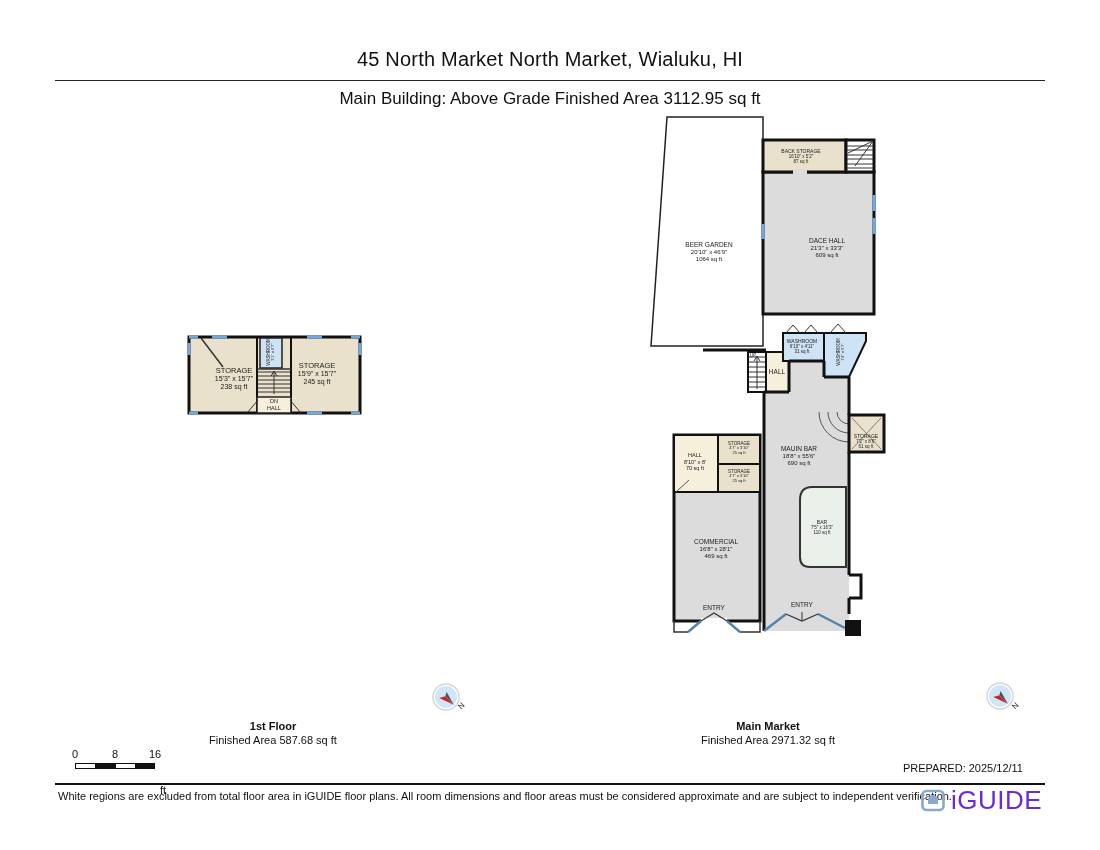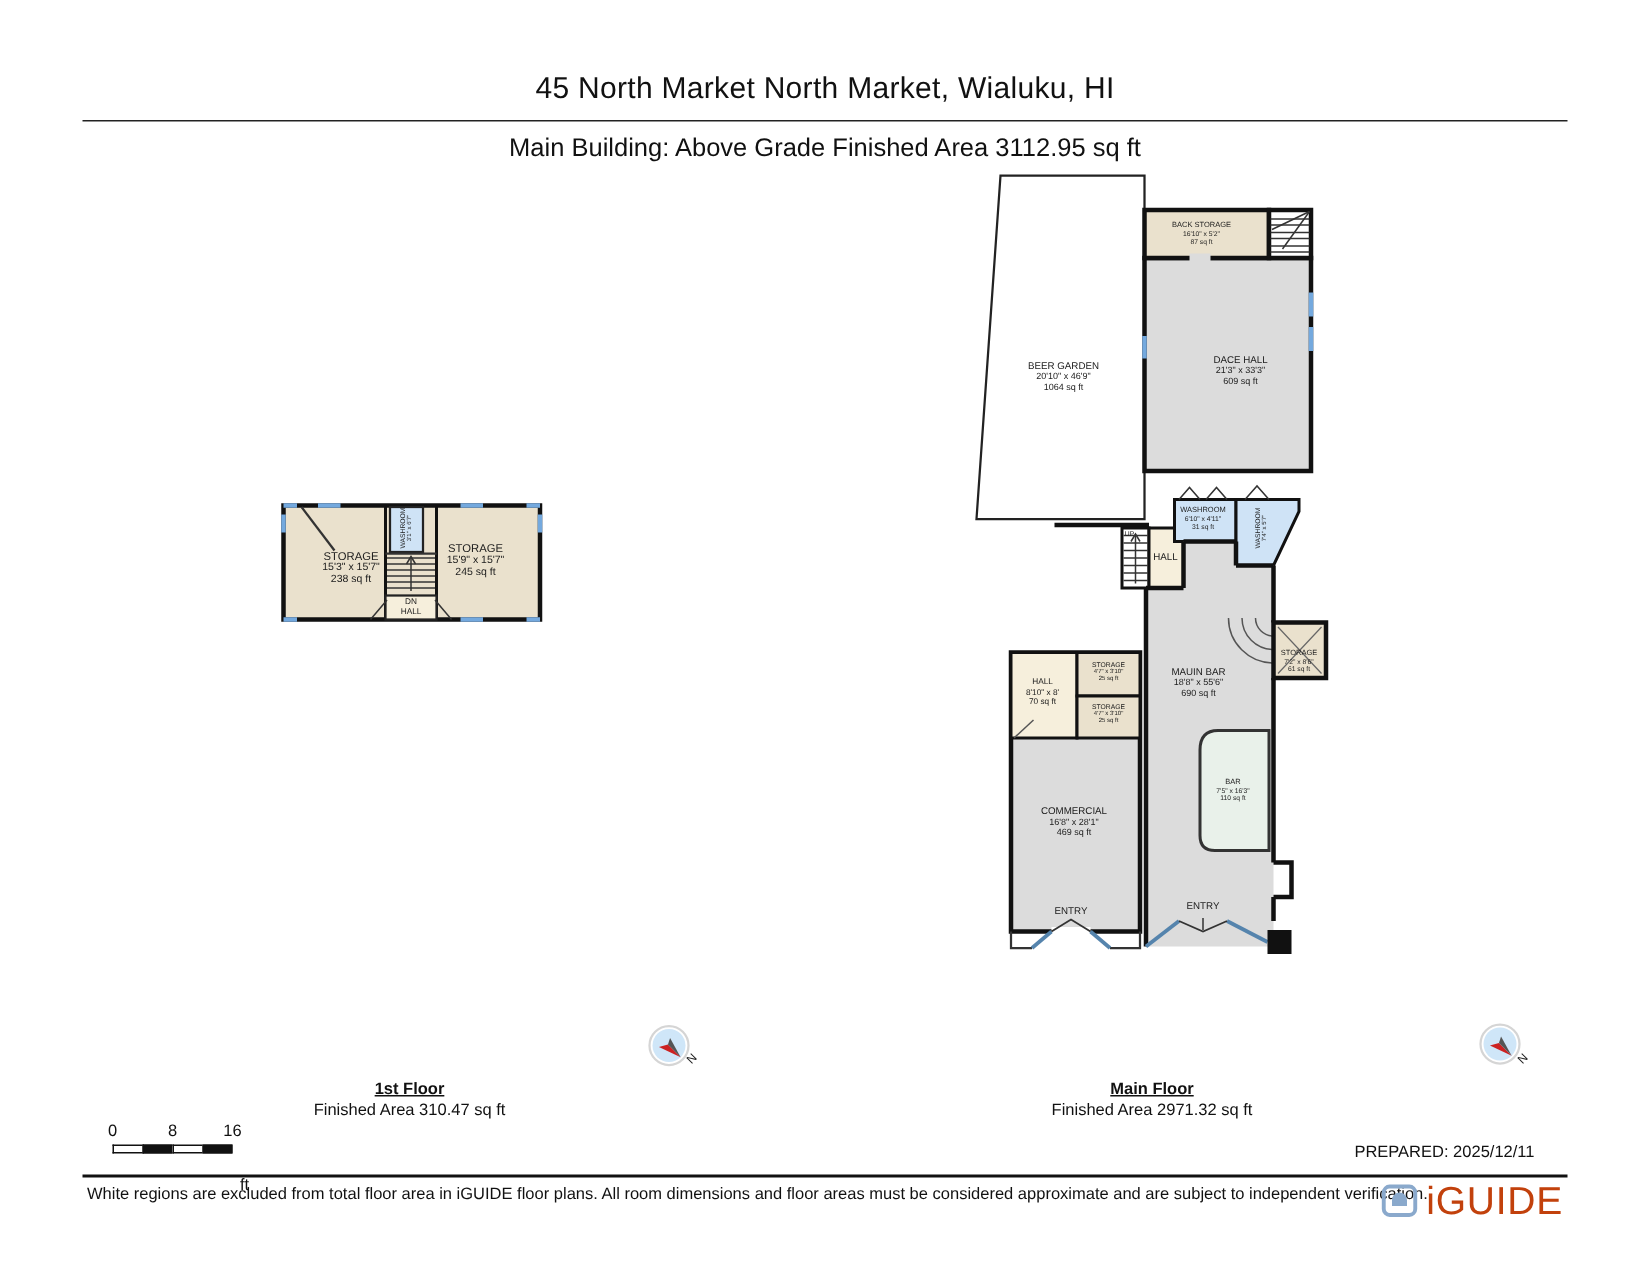--- a/index.html
+++ b/index.html
@@ -13,33 +13,33 @@
   .subtitle{left:0;right:0;top:89px;text-align:center;font-size:17px;}
   .plan-svg{left:0;top:0;}
   .rlabel{position:absolute;transform:translate(-50%,-50%);text-align:center;line-height:1.2;white-space:nowrap;color:#1c1c1c;}
   .rlabel.vert{transform:translate(-50%,-50%) rotate(-90deg);}
   .sz-lg .nm{font-size:7.5px;} .sz-lg .dm{font-size:7px;}
   .sz-md .nm{font-size:6.5px;} .sz-md .dm{font-size:6px;}
   .sz-sm .nm{font-size:5.5px;} .sz-sm .dm{font-size:5.5px;}
   .sz-xs .nm{font-size:5px;}   .sz-xs .dm{font-size:4.5px;}
   .sz-xxs .nm{font-size:4.5px;}.sz-xxs .dm{font-size:4px;}
   .caption{position:absolute;transform:translateX(-50%);text-align:center;font-size:11px;line-height:1.25;}
-  .caption .b{font-weight:bold;text-decoration:underline;}
+  .caption .b{font-weight:bold;}
   .compass-n{position:absolute;font-size:8px;transform:rotate(135deg);color:#222;}
   .scale-num{position:absolute;transform:translateX(-50%);font-size:11px;}
   .scale-bar{position:absolute;left:75px;top:763px;display:flex;}
   .scale-bar span{width:20px;height:6px;border:1px solid #111;box-sizing:border-box;}
   .scale-bar span:nth-child(1),.scale-bar span:nth-child(3){background:#fff;border-right:none;}
   .scale-bar span:nth-child(2){background:#111;border-right:none;}
   .scale-bar span:nth-child(4){background:#111;}
   .scale-unit{position:absolute;left:160px;top:784px;font-size:11px;}
   .footer-rule{left:55px;width:990px;top:783px;border-top:2px solid #111;height:0;}
   .disclaimer{left:58px;top:790px;font-size:11px;}
   .prepared{right:77px;top:762px;font-size:11px;}
-  .brand{right:58px;top:787px;display:flex;align-items:flex-start;gap:5px;color:#c2410c;}
+  .brand{right:58px;top:787px;display:flex;align-items:flex-start;gap:5px;color:#6d28d9;}
   .brand-text{font-size:26px;font-weight:400;letter-spacing:.5px;line-height:1;}
 </style>
 </head>
 <body>
 
 <div class="abs page-title">45 North Market North Market, Wialuku, HI</div>
 <div class="abs title-rule"></div>
 <div class="abs subtitle">Main Building: Above Grade Finished Area 3112.95 sq ft</div>
 
 <svg class="abs plan-svg" width="1100" height="850">
@@ -272,24 +272,24 @@
 </div>
 <div class="rlabel sz-md" style="left:802px;top:605px">
   <div class="nm">ENTRY</div>
 </div>
 
 <div class="compass-n" style="left:458px;top:701px">N</div>
 <div class="compass-n" style="left:1012px;top:701px">N</div>
 
 <div class="caption" style="left:273px;top:720px">
   <div class="b">1st Floor</div>
-  <div>Finished Area 310.47 sq ft</div>
+  <div>Finished Area 587.68 sq ft</div>
 </div>
 <div class="caption" style="left:768px;top:720px">
-  <div class="b">Main Floor</div>
+  <div class="b">Main Market</div>
   <div>Finished Area 2971.32 sq ft</div>
 </div>
 
 <div class="scale-num" style="left:75px;top:748px">0</div>
 <div class="scale-num" style="left:115px;top:748px">8</div>
 <div class="scale-num" style="left:155px;top:748px">16</div>
 <div class="scale-bar">
   <span></span>
     <span></span>
     <span></span>

